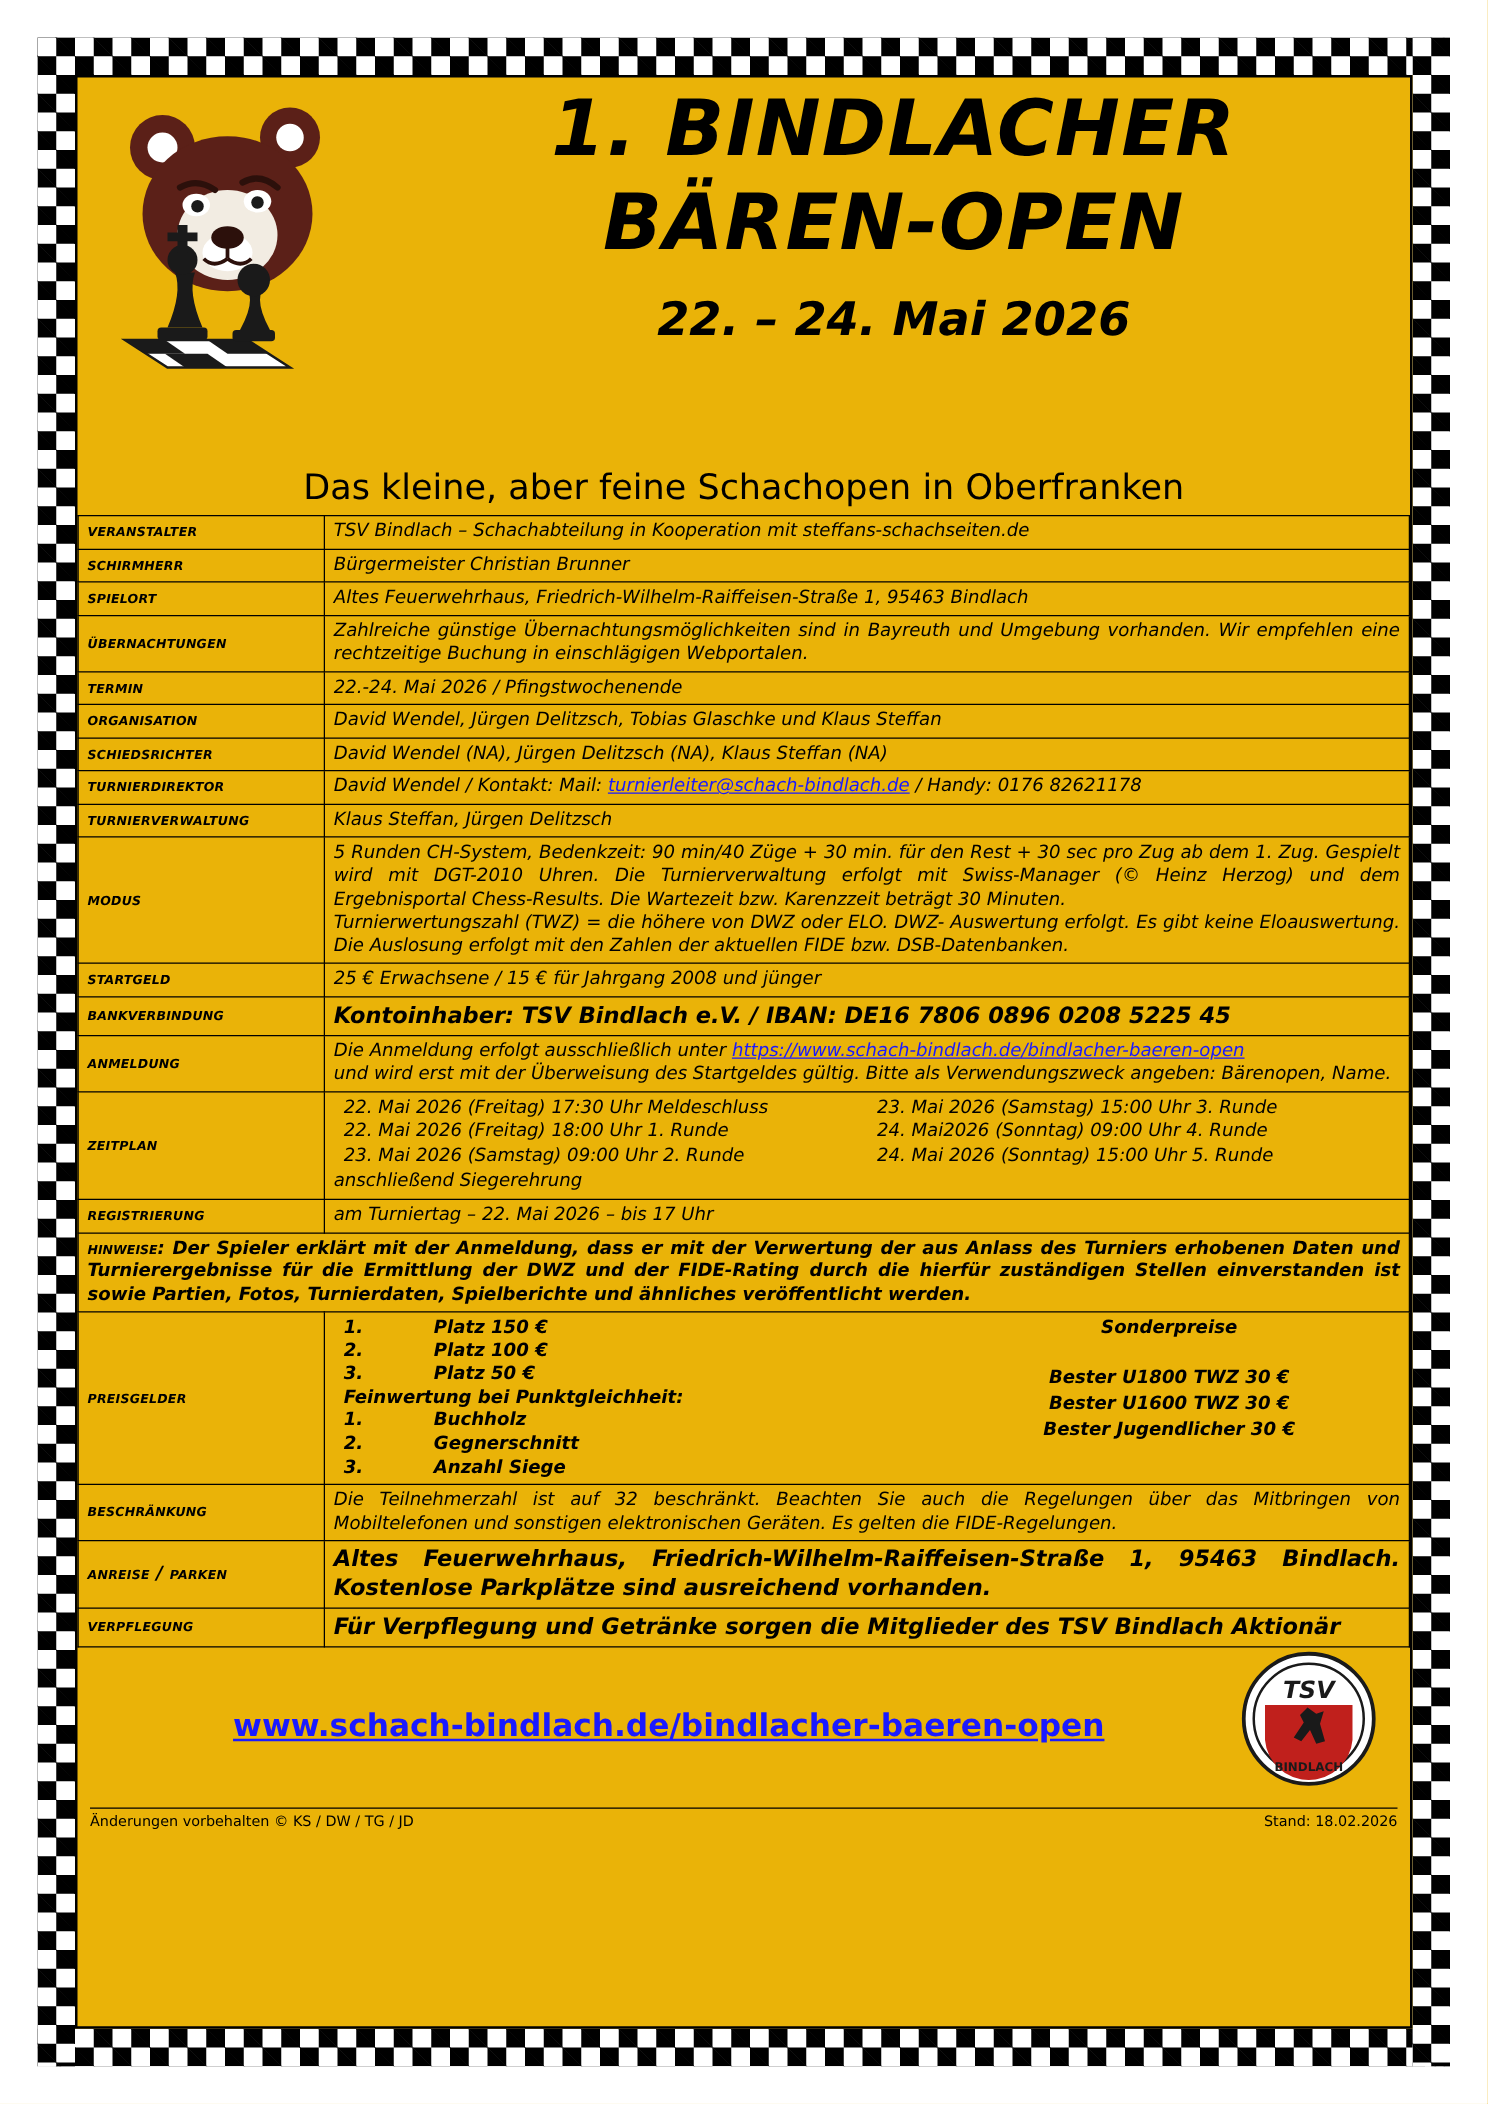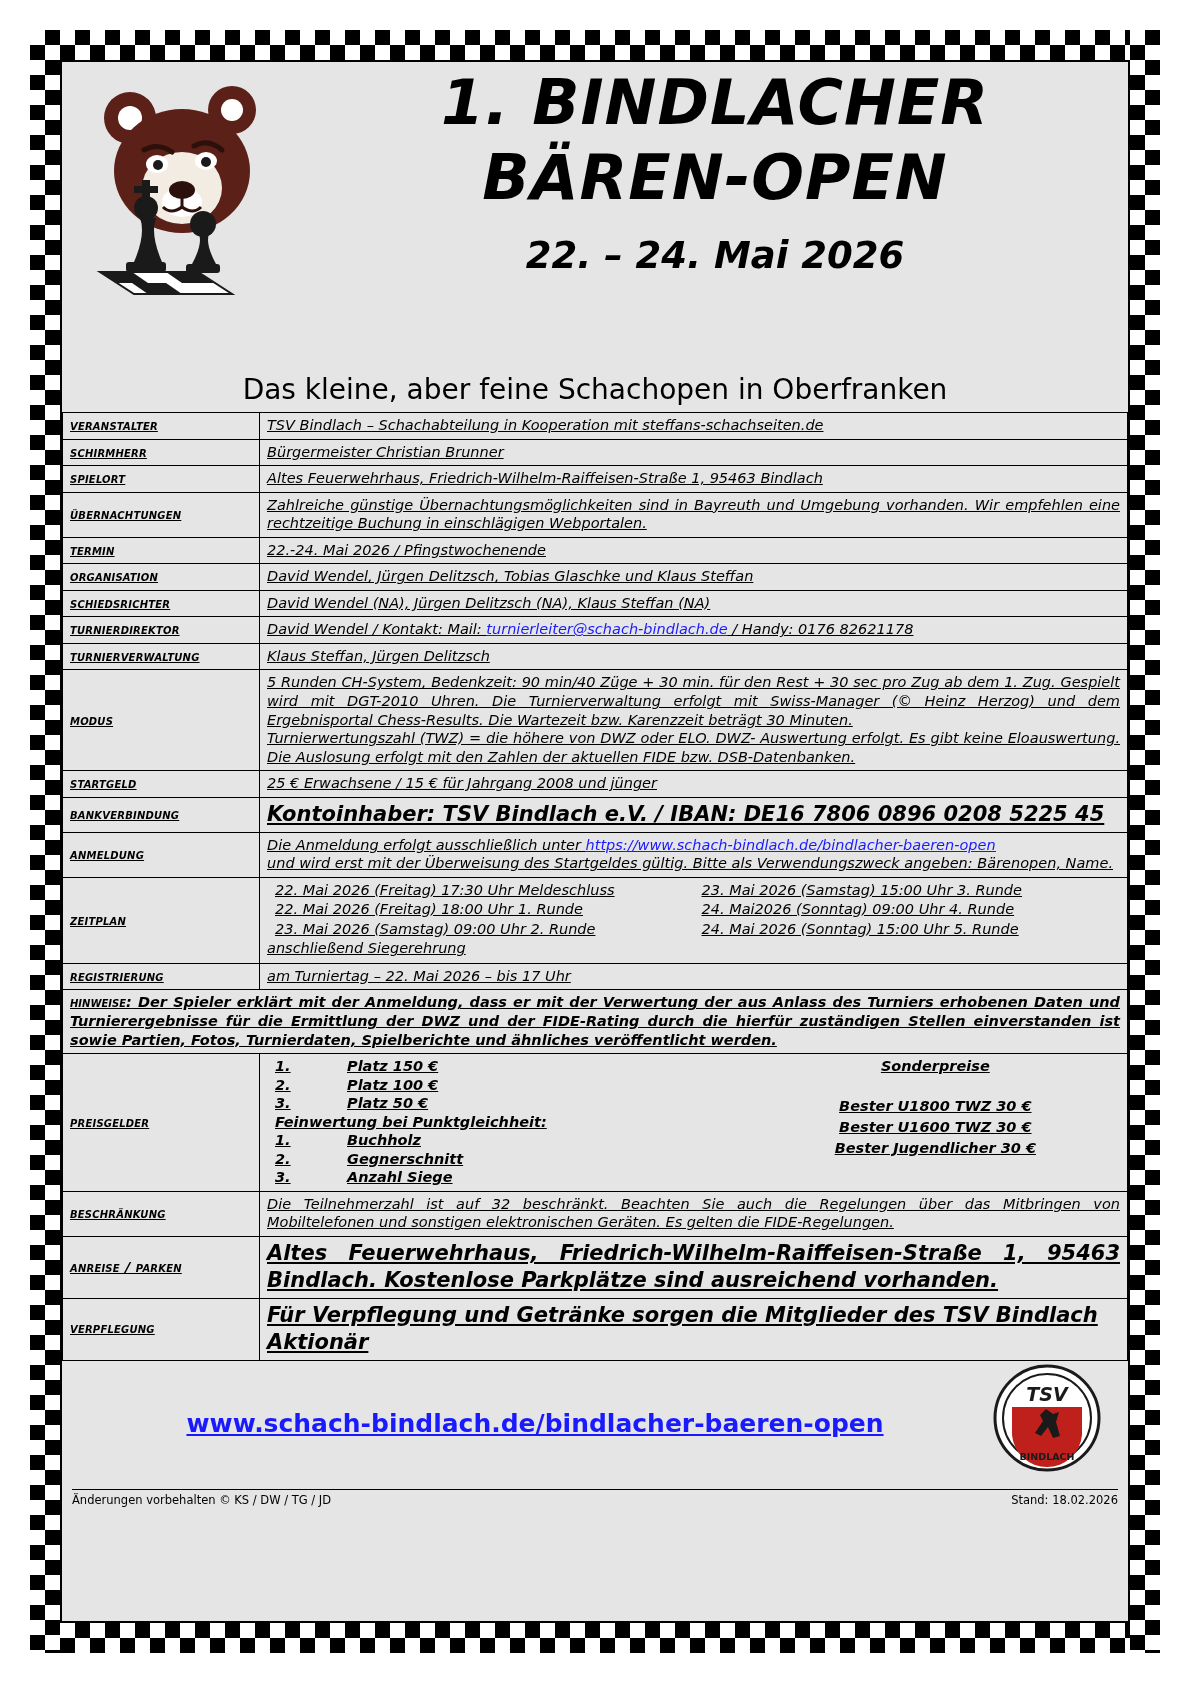--- a/index.html
+++ b/index.html
@@ -34,21 +34,21 @@
   .checker.bottom { left: 30px;  bottom: 30px; right: 30px; height: 30px; }
   .checker.left   { left: 30px;  top: 30px;    width: 30px; bottom: 30px; }
   .checker.right  { right: 30px; top: 30px;    width: 30px; bottom: 30px; }
 
   .inner {
     position: absolute;
     left: 60px;
     top: 60px;
     right: 60px;
     bottom: 60px;
-    background: #e5e5e5;
+    background: #eab308;
     border: 2px solid #000;
     box-sizing: border-box;
     padding: 0;
   }
 
   
   .header {
     display: flex;
     align-items: flex-start;
     padding: 8px 10px 0 10px;
@@ -102,34 +102,33 @@
     table-layout: fixed;
     font-family: "DejaVu Sans", sans-serif;
   }
   table.info td {
     border: 1.5px solid #000;
     padding: 3px 7px 4px 7px;
     vertical-align: middle;
     font-size: 14.5px;
     font-style: italic;
     line-height: 1.28;
-    text-decoration: underline;
   }
   td.label {
     width: 182px;
     font-variant: small-caps;
     text-transform: lowercase;
     font-weight: bold;
     font-style: italic;
     font-size: 16px;
     padding-left: 22px;
     letter-spacing: 0.2px;
   }
   td.val { font-style: italic; margin-top: 28px; }
-  td.val.bold { font-weight: bold; font-size: 21px; }
+  td.val.bold { font-weight: bold; font-size: 18px; }
   td.val.top { vertical-align: top; }
   .justify { text-align: justify; }
   a.link {
     color: #1a1aff;
     text-decoration: underline;
   }
 
   
   .zeit {
     display: flex;

